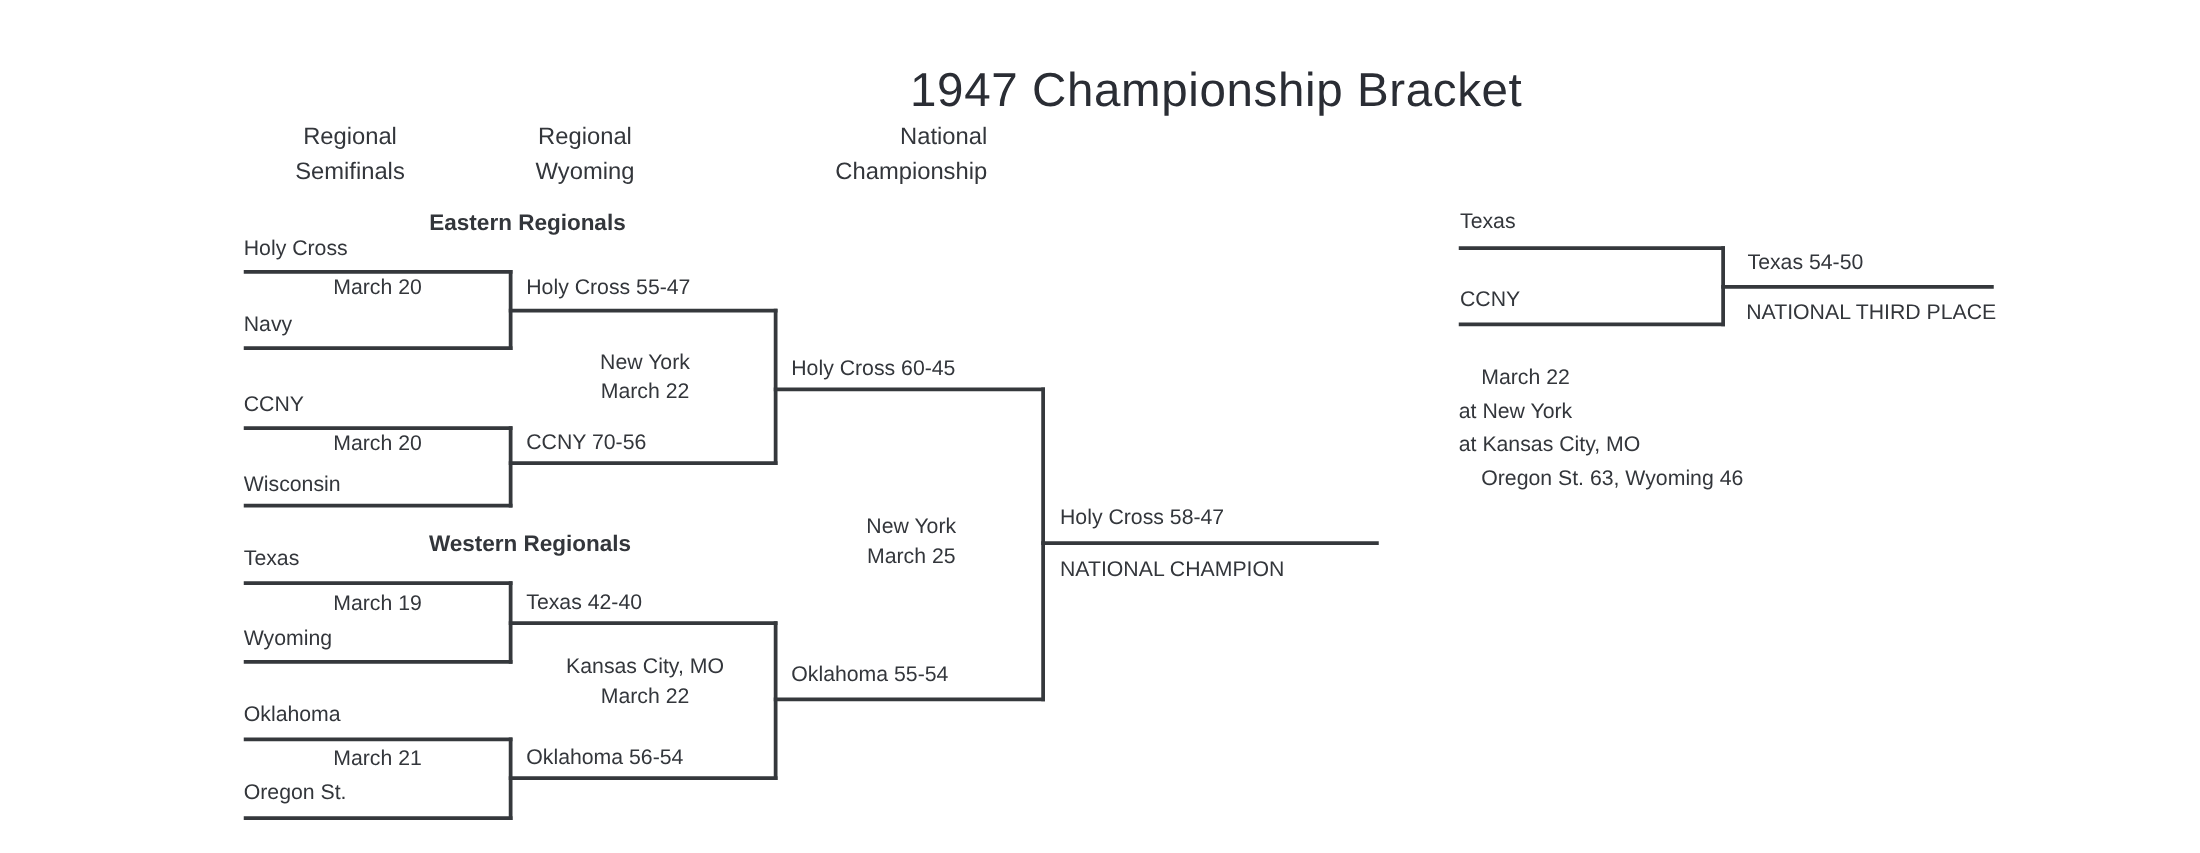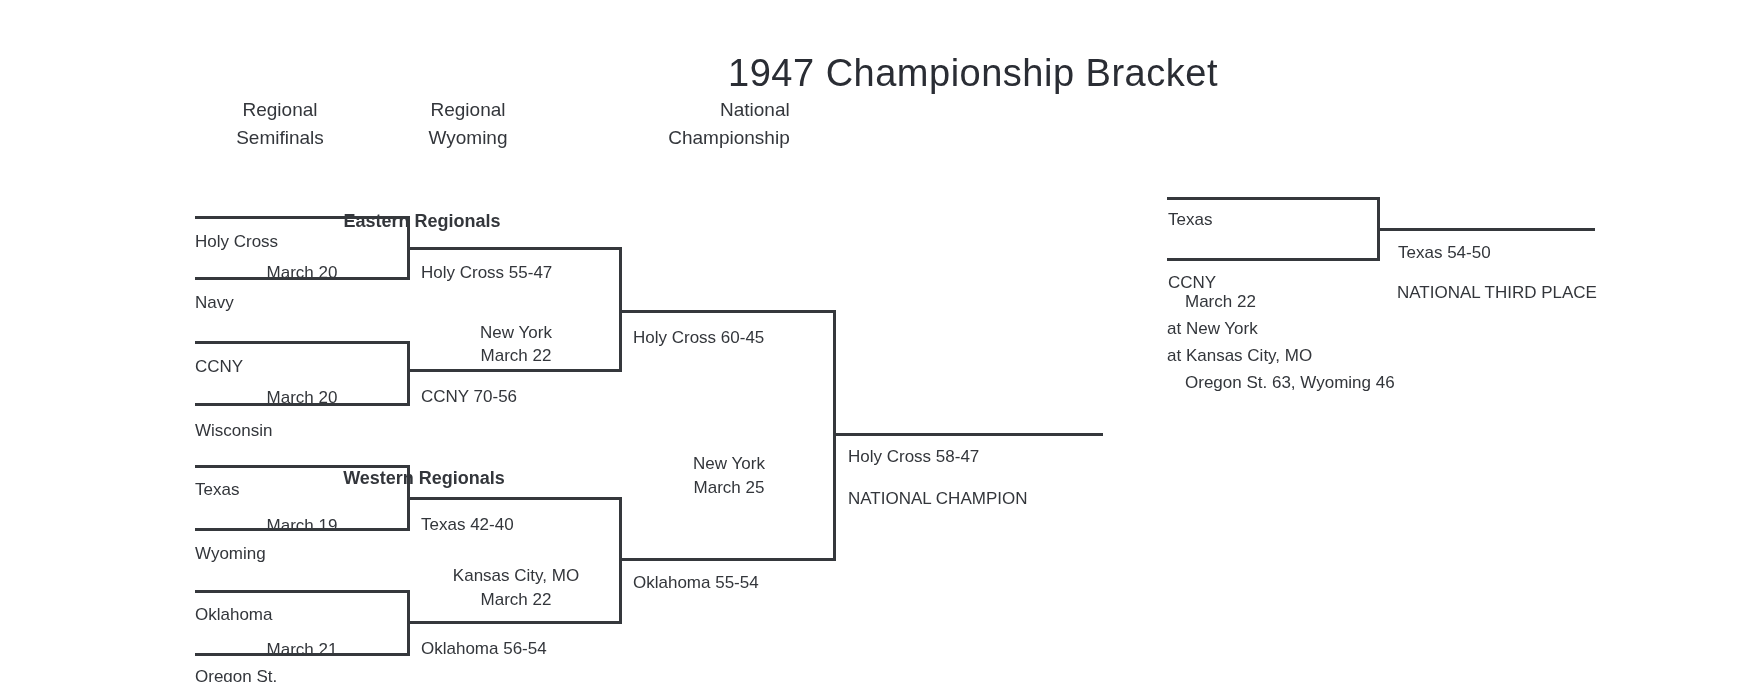--- a/index.html
+++ b/index.html
@@ -8,21 +8,21 @@
   }
   html,body{margin:0;padding:0;background:#ffffff;}
   .stage{
     position:relative;width:1760px;height:682px;background:#ffffff;overflow:hidden;
     font-family:"Liberation Sans",sans-serif;color:var(--text);
   }
   .title{
     position:absolute;margin:16px;transform:translate(-50%,-50%);
     font-size:38px;font-weight:normal;white-space:nowrap;color:#2a2d34;letter-spacing:.5px;
   }
-  .t{position:absolute;font-size:17px;line-height:20px;white-space:nowrap;transform:translateY(-50%);margin-top:43px;}
+  .t{position:absolute;font-size:17px;line-height:20px;white-space:nowrap;transform:translateY(-50%);}
   .tc{transform:translate(-50%,-50%);text-align:center;}
   .b{font-weight:normal;}
   .h18{font-size:18px;font-weight:bold;}
   .colhead{
     position:absolute;transform:translateX(-50%);text-align:center;
     font-size:19px;font-weight:normal;line-height:28px;white-space:nowrap;
   }
   .hl{position:absolute;height:3px;background:var(--line);}
   .vl{position:absolute;width:3px;background:var(--line);}
   .rtp{position:absolute;font-size:17px;line-height:27px;white-space:nowrap;}

